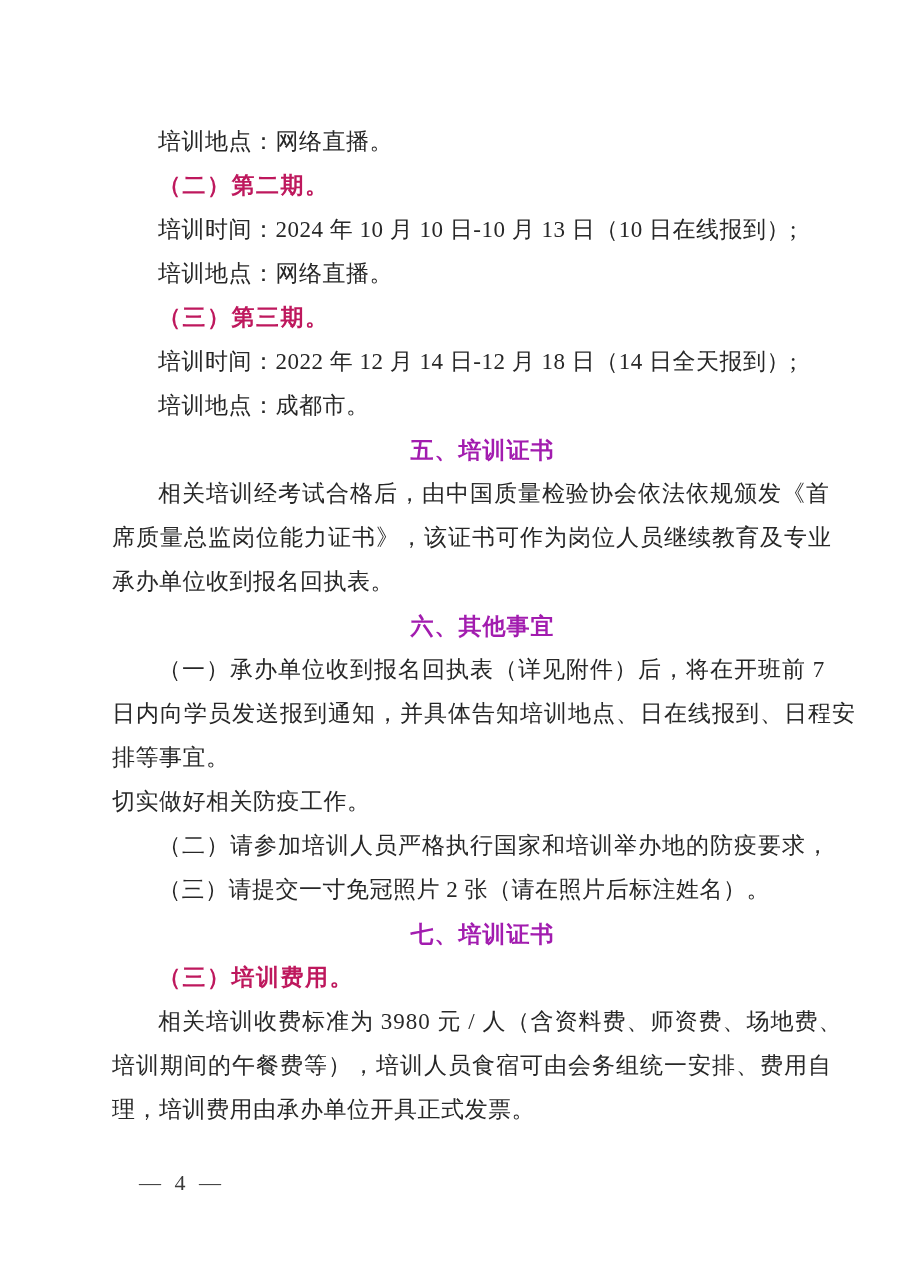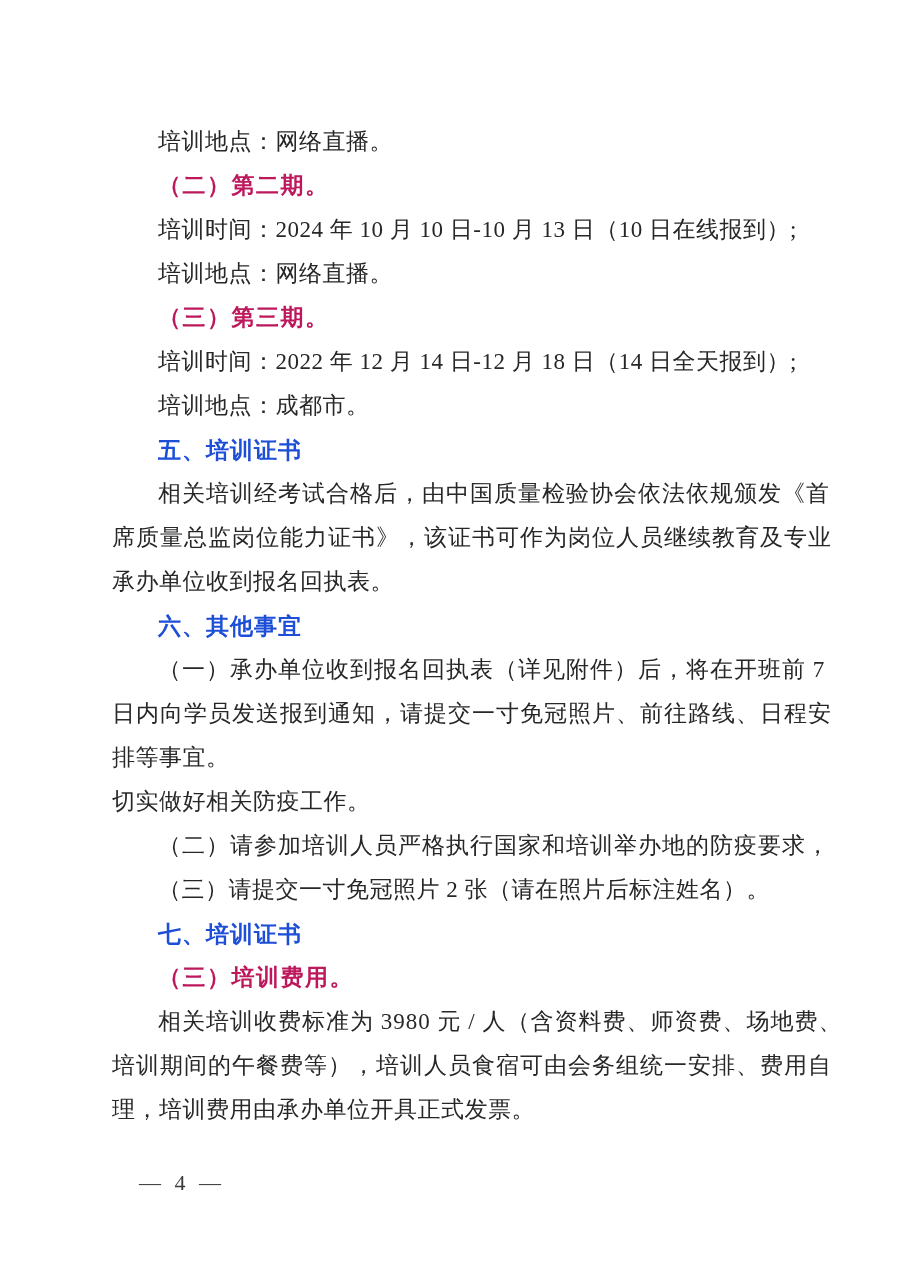--- a/index.html
+++ b/index.html
@@ -33,22 +33,23 @@
   }
   .line.indent {
     padding-left: 46px;
   }
   .line.justify {
     letter-spacing: 1px;
   }
   .line.heading {
     font-family: "Liberation Sans", sans-serif;
     font-weight: 700;
-    color: #1d4ed8;
+    color: #a21caf;
     letter-spacing: 1px;
+    text-align: center;
   }
   .line.bold-serif {
     font-weight: 700;
     color: #be185d;
     letter-spacing: 1.5px;
   }
   .footer {
     position: absolute;
     left: 139px;
     top: 1161px;
@@ -72,21 +73,21 @@
       <div class="line body indent">培训地点：网络直播。</div>
       <div class="line bold-serif indent">（三）第三期。</div>
       <div class="line body indent">培训时间：2022 年 12 月 14 日-12 月 18 日（14 日全天报到）;</div>
       <div class="line body indent">培训地点：成都市。</div>
       <div class="line heading indent">五、培训证书</div>
       <div class="line body indent justify">相关培训经考试合格后，由中国质量检验协会依法依规颁发《首</div>
       <div class="line body justify">席质量总监岗位能力证书》，该证书可作为岗位人员继续教育及专业</div>
       <div class="line body">承办单位收到报名回执表。</div>
       <div class="line heading indent">六、其他事宜</div>
       <div class="line body indent justify">（一）承办单位收到报名回执表（详见附件）后，将在开班前 7</div>
-      <div class="line body justify">日内向学员发送报到通知，请提交一寸免冠照片、前往路线、日程安</div>
+      <div class="line body justify">日内向学员发送报到通知，并具体告知培训地点、日在线报到、日程安</div>
       <div class="line body">排等事宜。</div>
       <div class="line body">切实做好相关防疫工作。</div>
       <div class="line body indent justify">（二）请参加培训人员严格执行国家和培训举办地的防疫要求，</div>
       <div class="line body indent">（三）请提交一寸免冠照片 2 张（请在照片后标注姓名）。</div>
       <div class="line heading indent">七、培训证书</div>
       <div class="line bold-serif indent">（三）培训费用。</div>
       <div class="line body indent justify">相关培训收费标准为 3980 元 / 人（含资料费、师资费、场地费、</div>
       <div class="line body justify">培训期间的午餐费等），培训人员食宿可由会务组统一安排、费用自</div>
       <div class="line body">理，培训费用由承办单位开具正式发票。</div>
     </div>

